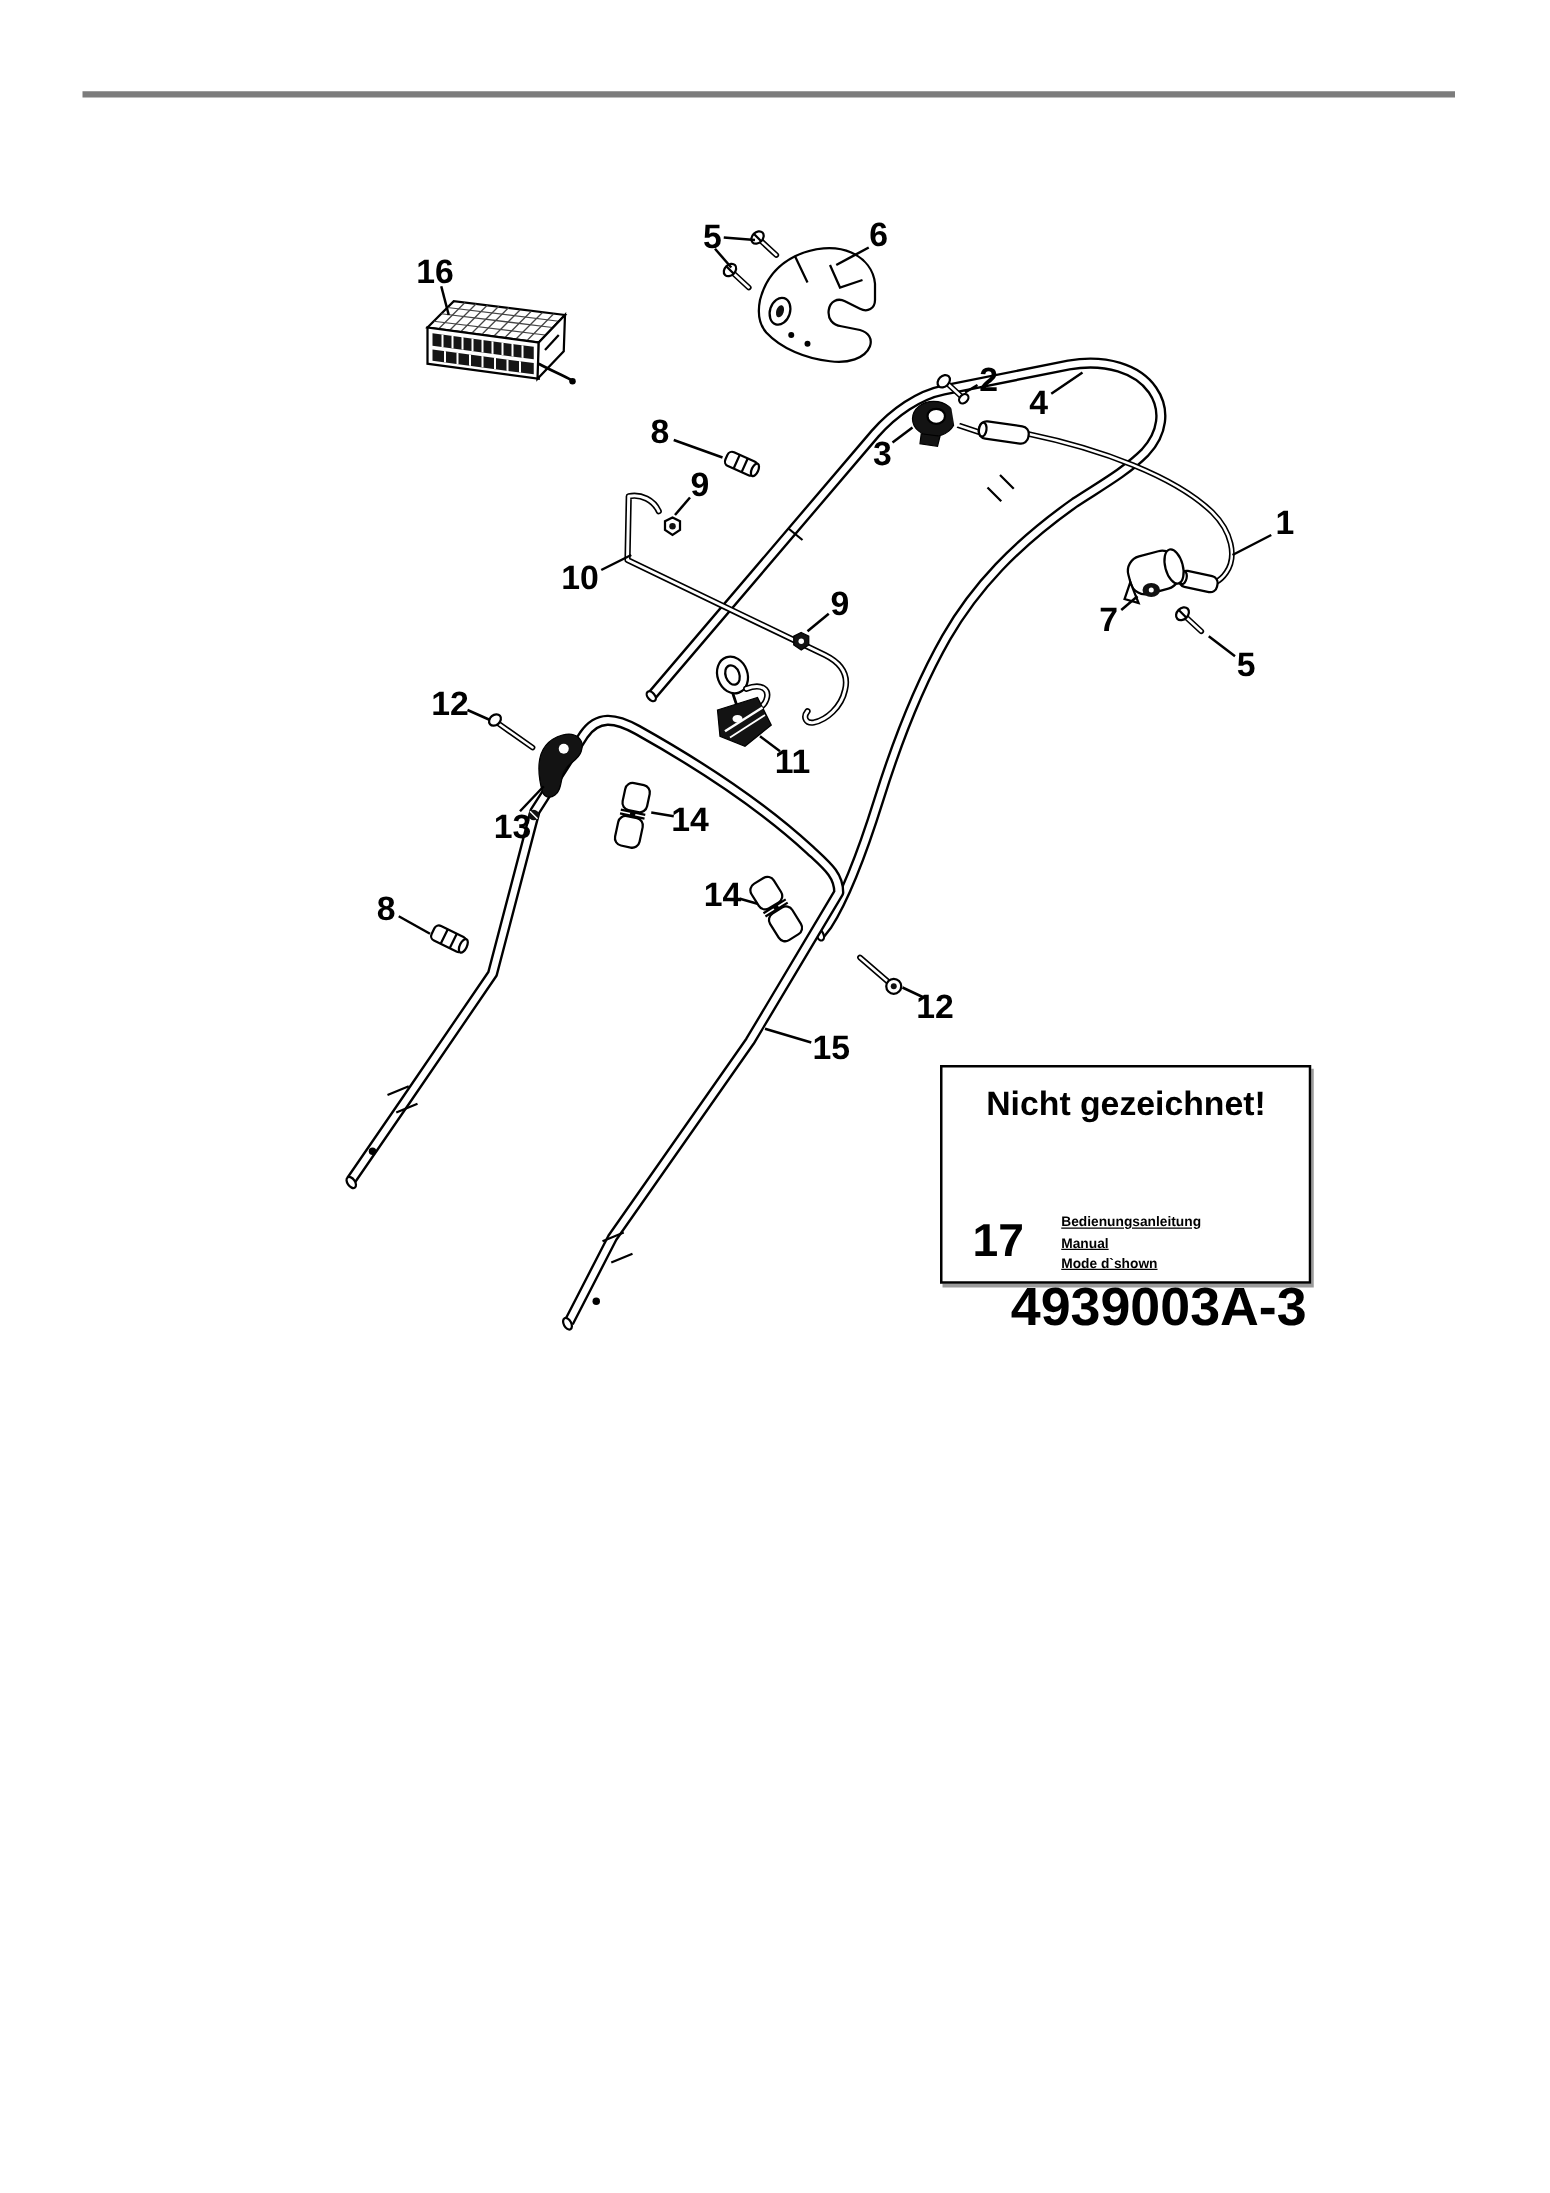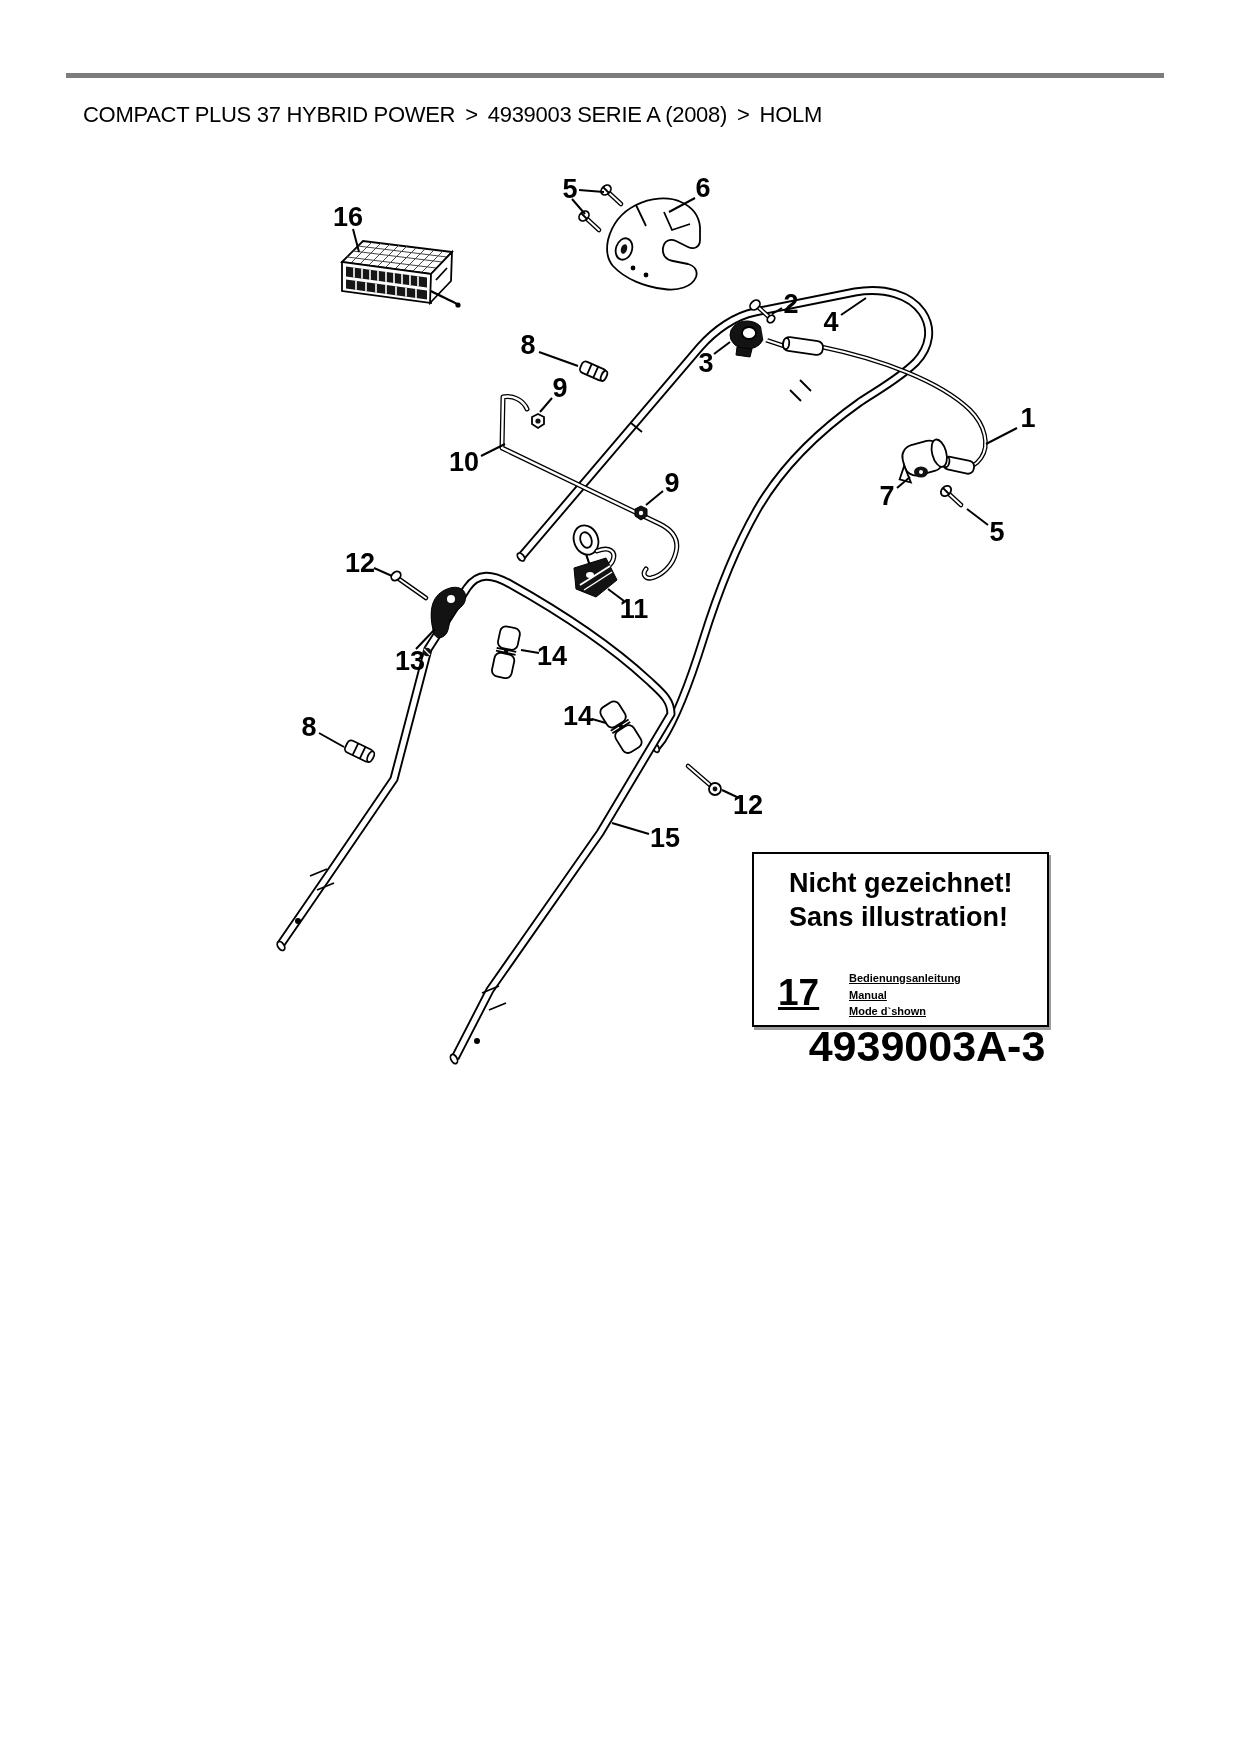--- a/index.html
+++ b/index.html
@@ -22,33 +22,32 @@
   .wh{fill:#fff;stroke:#000;stroke-width:1.8;}
   .dk{fill:#131313;stroke:#000;stroke-width:1;}
   .leader{stroke:#000;stroke-width:2;fill:none;}
   .plabel{font-family:"Liberation Sans", sans-serif;font-size:27px;font-weight:bold;fill:#000;
           text-anchor:middle;}
   
   .notbox{position:absolute;left:752px;top:852px;width:293px;height:171px;border:2px solid #000;
           background:#fff;box-shadow:2px 3px 0 #9b9b9b;}
   .notbox .lines{margin:12px 0 0 35px;font-weight:bold;font-size:27px;line-height:34px;}
   .notbox .row{position:absolute;left:0;top:116px;width:100%;}
-  .notbox .num{position:absolute;left:24px;top:2px;font-weight:bold;font-size:37px;text-decoration:underline;}
+  .notbox .num{position:absolute;left:24px;top:2px;font-weight:bold;font-size:37px;}
   .notbox .descs{position:absolute;left:95px;top:0;font-weight:bold;font-size:11px;line-height:16.5px;text-decoration:underline;}
   .code{position:absolute;left:784px;top:1022px;width:286px;text-align:center;
         font-weight:bold;font-size:43px;letter-spacing:0px;white-space:nowrap;}
 </style>
 </head>
 <body>
 
 <div class="page">
 
   <div class="top-rule"></div>
 
-  <div class="breadcrumb"><span>COMPACT PLUS 37 HYBRID POWER</span><span class="sep">&gt;</span><span>4939003 SERIE A (2008)</span><span class="sep">&gt;</span><span>HOLM</span></div>
 
   <svg class="diagram-svg" width="1240" height="1754" viewBox="0 0 1240 1754">
 
     <defs>
 
       <path id="p-upper" d="M 521 557 L 700 347 C 715 330 735 316 755 312 L 855 292
              C 885 287 910 295 922 312 C 933 328 930 347 916 362 C 900 378 878 390 860 402
              C 812 436 780 470 757 510 C 737 545 718 592 703 640 C 693 672 678 715 662 740 L 655 749"></path>
 
       <path id="p-lower" d="M 281 944 L 325 880 L 394 779 L 428 649 L 467 588
@@ -328,21 +327,20 @@
         <g>
           <line x1="739" y1="798" x2="722" y2="790" class="leader"></line>
           <text x="748" y="814" class="plabel">12</text>
         </g>
       </g>
   </svg>
 
   <div class="notbox">
     <div class="lines">
       <div>Nicht gezeichnet!</div>
-      <div>Sans illustration!</div>
     </div>
     <div class="row">
       <div class="num">17</div>
       <div class="descs">
         <div>Bedienungsanleitung</div>
         <div>Manual</div>
         <div>Mode d`shown</div>
       </div>
     </div>
   </div>

